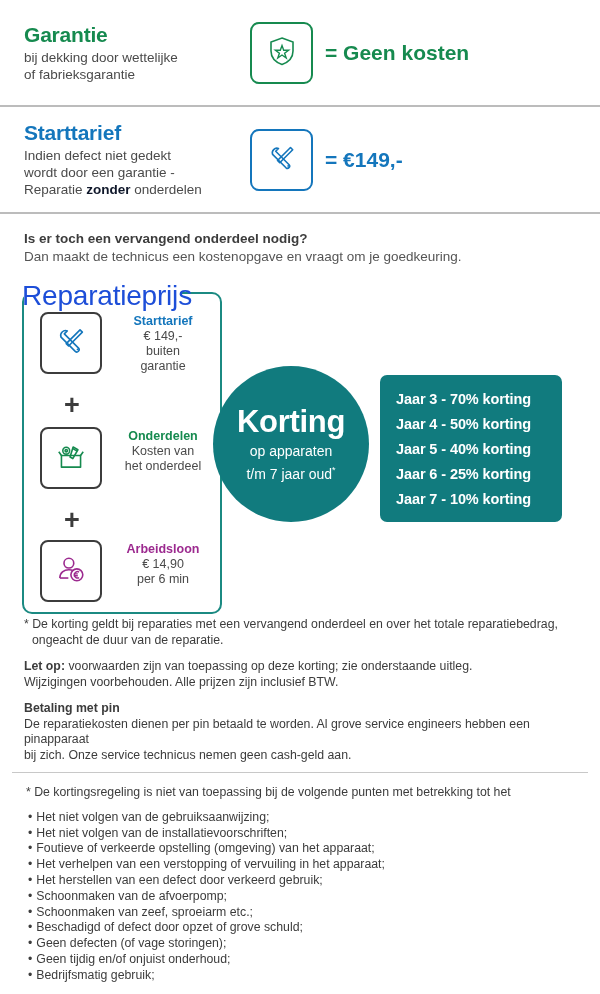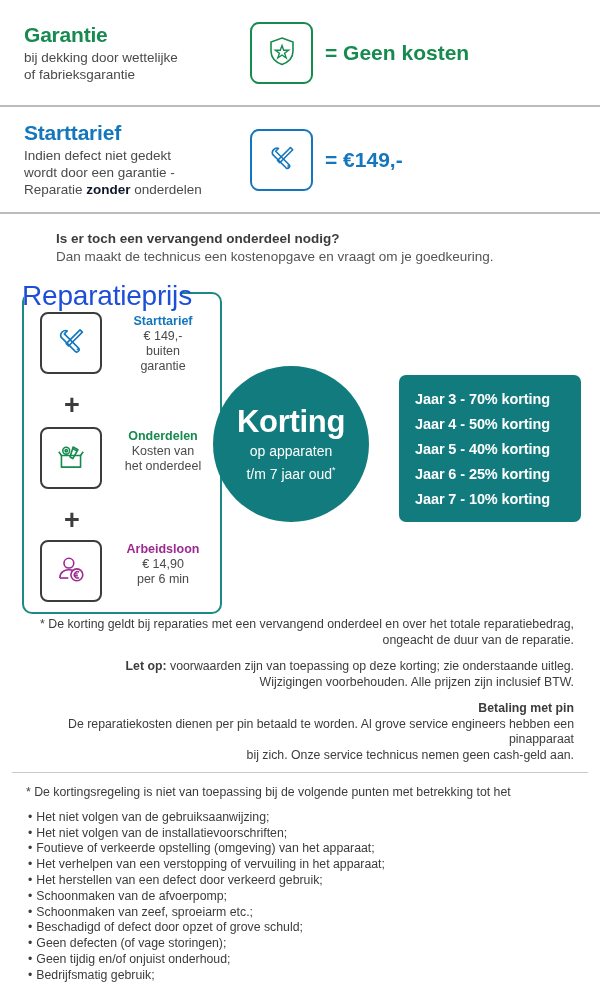--- a/index.html
+++ b/index.html
@@ -70,21 +70,20 @@
   .green { color: #168a4f; }
   .green-b { border-color: #168a4f; }
   .blue { color: #1476bc; }
   .blue-b { border-color: #1476bc; }
   .purple { color: #9c2a8f; }
   .purple-b { border-color: #9c2a8f; }
 
   
   .question {
     padding: 17px 40px 0 24px;
-    margin-left: 32px;
   }
   .q-line1 {
     font-size: 13.5px;
     font-weight: bold;
     color: #3c3c3c;
     margin-bottom: 3px;
   }
   .q-line2 {
     font-size: 13.5px;
     color: #555;
@@ -194,21 +193,21 @@
   .circle-sub {
     font-size: 14px;
     line-height: 19px;
     text-align: center;
   }
   .circle-sub sup { font-size: 9px; }
 
   
   .discount-box {
     position: absolute;
-    left: 399px;
+    left: 380px;
     top: 375px;
     width: 182px;
     height: 147px;
     background: #117b7e;
     border-radius: 7px;
     padding: 12px 0 0 16px;
     z-index: 4;
   }
   .discount-row {
     color: #ffffff;
@@ -217,21 +216,20 @@
     line-height: 25px;
     letter-spacing: -0.1px;
   }
 
   
   .notes {
     padding: 0 26px 0 24px;
     font-size: 12.3px;
     line-height: 15.5px;
     color: #3c3c3c;
-    text-align: right;
   }
   .note-block { margin-bottom: 11px; }
   .note-block.tight { margin-bottom: 9px; }
   .note-block b { font-weight: bold; }
   .note-indent { padding-left: 8px; }
 
   
   .exclusions {
     padding: 12px 26px 0 26px;
     font-size: 12.3px;

